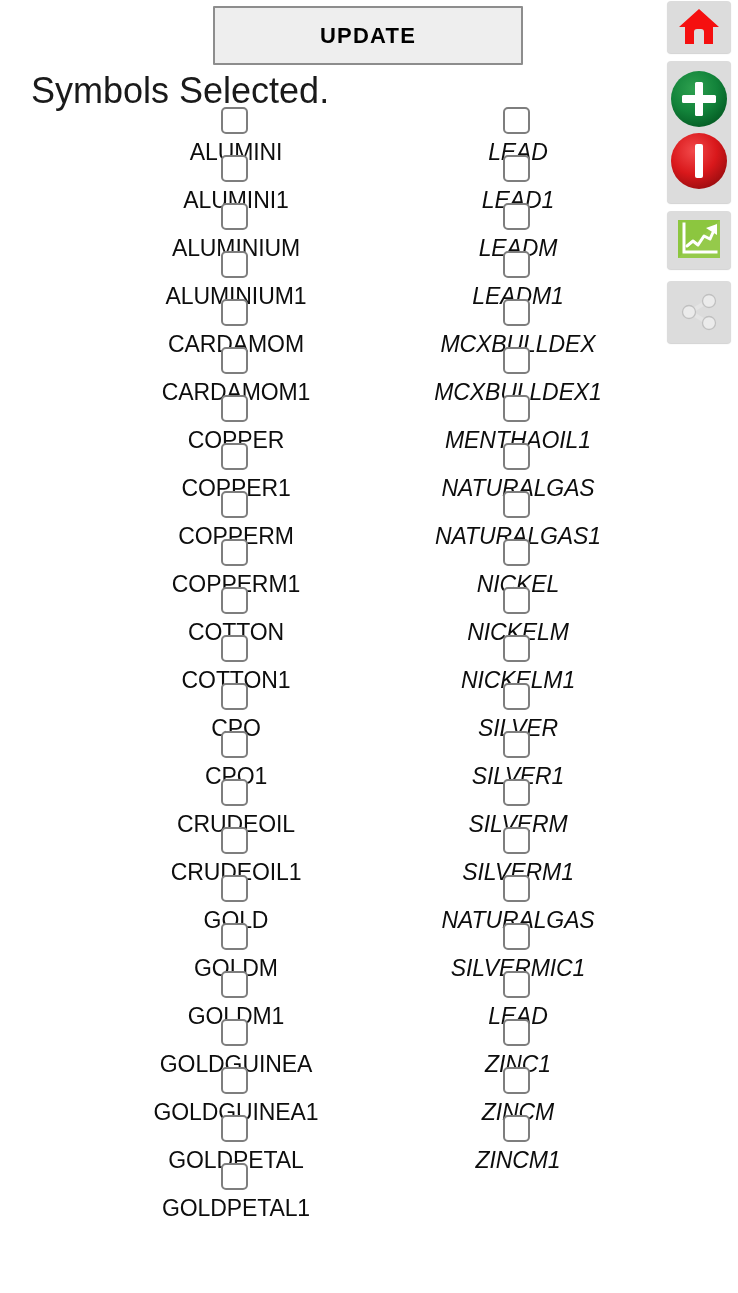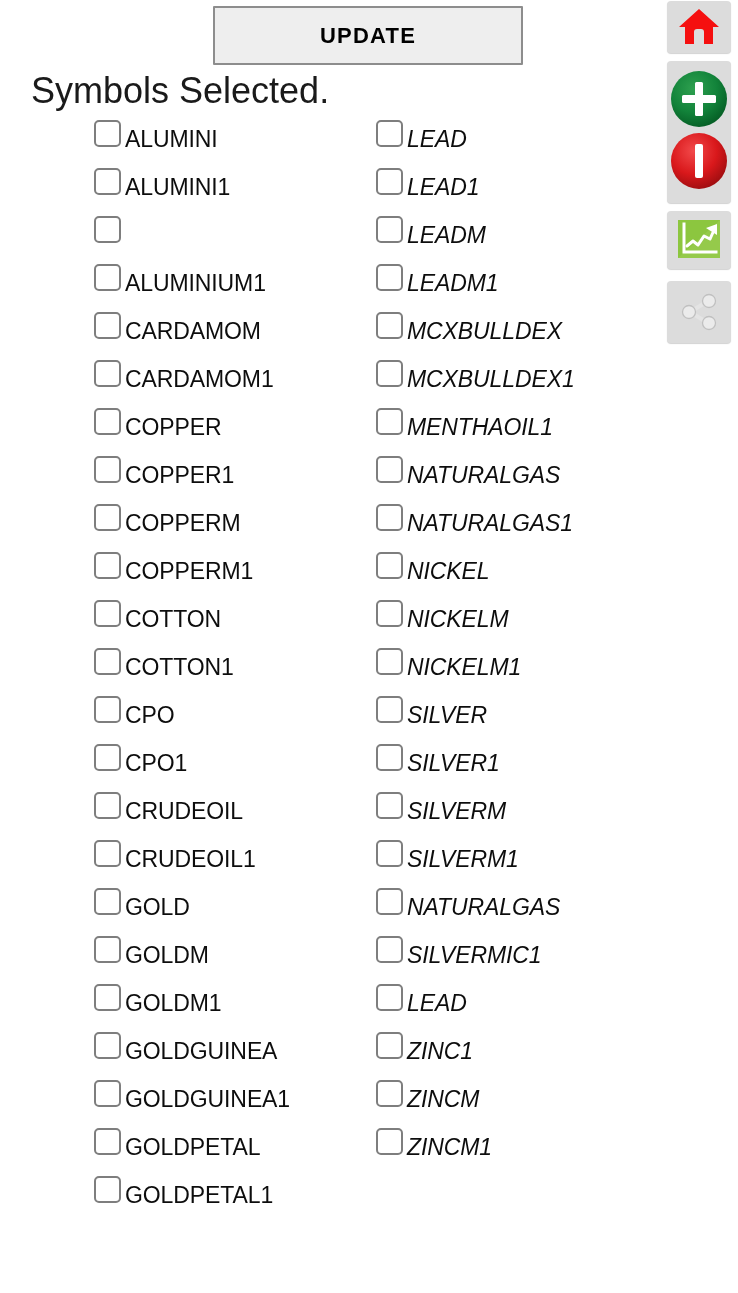--- a/index.html
+++ b/index.html
@@ -70,20 +70,21 @@
     top: 0;
   }
   #symbol-column-left  { left: 94px;  width: 280px; }
   #symbol-column-right { left: 376px; width: 280px; font-style: italic; }
 
   .symbol-row {
     display: flex;
     align-items: center;
     height: 48px;
     cursor: pointer;
+    flex-direction: column;
   }
   .checkbox {
     flex: 0 0 auto;
     width: 27px;
     height: 27px;
     box-sizing: border-box;
     border: 2px solid #7e7e7e;
     border-radius: 5px;
     background: #ffffff;
     margin-top: -5px;
@@ -140,20 +141,21 @@
       <div class="symbol-row">
         <span class="checkbox"></span>
         <span class="symbol-label">ALUMINI</span>
       </div>
       <div class="symbol-row">
         <span class="checkbox"></span>
         <span class="symbol-label">ALUMINI1</span>
       </div>
       <div class="symbol-row">
         <span class="checkbox"></span>
+        <span class="symbol-label">ALUMINIUM</span>
       </div>
       <div class="symbol-row">
         <span class="checkbox"></span>
         <span class="symbol-label">ALUMINIUM1</span>
       </div>
       <div class="symbol-row">
         <span class="checkbox"></span>
         <span class="symbol-label">CARDAMOM</span>
       </div>
       <div class="symbol-row">

